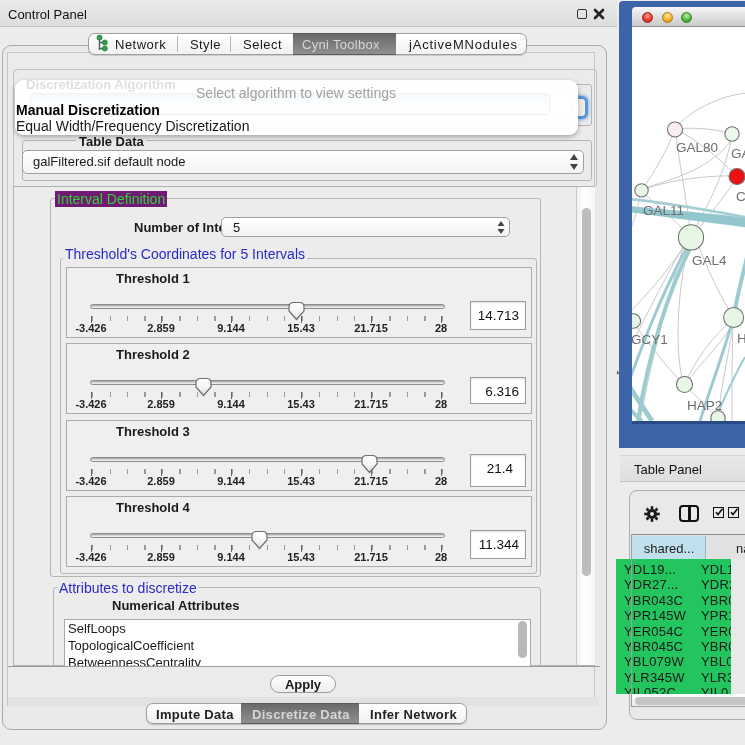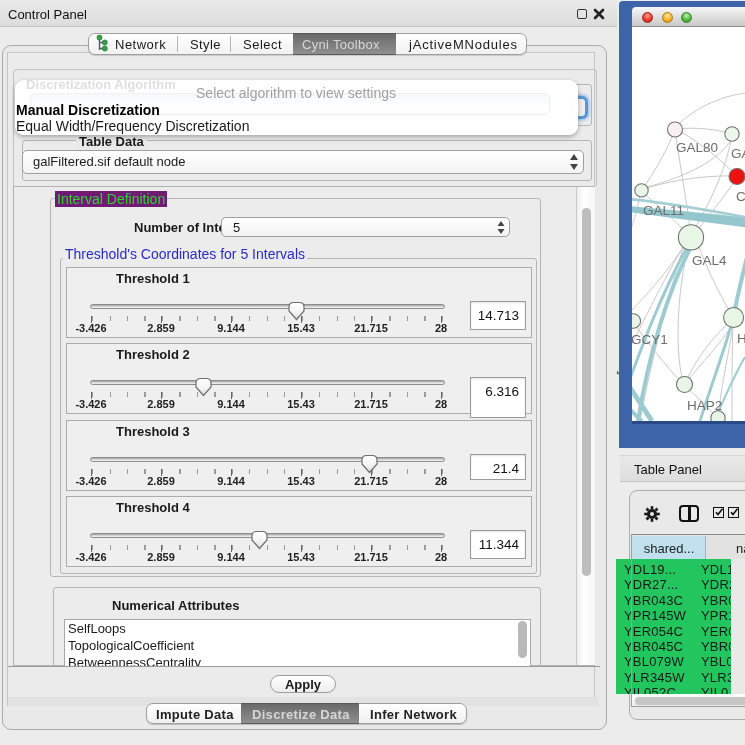--- a/index.html
+++ b/index.html
@@ -80,36 +80,36 @@
 <div class="abs" style="left:91px;top:392px;width:352px;height:7px;background:repeating-linear-gradient(to right,#666 0 1px,transparent 1px 70px);"></div>
 <div class="abs" style="left:91px;top:398px;transform:translateX(-50%);font-size:11px;font-weight:bold;color:#222;">-3.426</div>
 <div class="abs" style="left:161px;top:398px;transform:translateX(-50%);font-size:11px;font-weight:bold;color:#222;">2.859</div>
 <div class="abs" style="left:231px;top:398px;transform:translateX(-50%);font-size:11px;font-weight:bold;color:#222;">9.144</div>
 <div class="abs" style="left:301px;top:398px;transform:translateX(-50%);font-size:11px;font-weight:bold;color:#222;">15.43</div>
 <div class="abs" style="left:371px;top:398px;transform:translateX(-50%);font-size:11px;font-weight:bold;color:#222;">21.715</div>
 <div class="abs" style="left:441px;top:398px;transform:translateX(-50%);font-size:11px;font-weight:bold;color:#222;">28</div>
 <svg class="abs" style="left:194px;top:377px;" width="19" height="20" viewBox="0 0 19 20">
     <path d="M2 6 Q2 1.5 6.5 1.5 L12.5 1.5 Q17 1.5 17 6 L17 10 L9.5 18.5 L2 10 Z" fill="url(#thg)" stroke="#6e6e6e" stroke-width="1.2"></path>
   </svg>
-<div class="abs" style="left:470px;top:377px;width:56px;height:41px;background:#fff;border:1px solid #9b9b9b;box-shadow:inset 0 1px 2px rgba(0,0,0,0.12);line-height:28px;text-align:right;padding-right:6px;font-size:13.5px;color:#111;">6.316</div>
+<div class="abs" style="left:470px;top:377px;width:56px;height:27px;background:#fff;border:1px solid #9b9b9b;box-shadow:inset 0 1px 2px rgba(0,0,0,0.12);line-height:28px;text-align:right;padding-right:6px;font-size:13.5px;color:#111;">6.316</div>
 <div class="abs" style="left:66px;top:420px;width:466px;height:71px;background:#efefef;border:1px solid #ababab;"></div>
 <div class="abs b13" style="left:68px;top:424px;">Threshold 3</div>
 <div class="abs" style="left:90px;top:457px;width:355px;height:5px;border:1px solid #8d8d8d;border-radius:3px;background:linear-gradient(#9e9e9e,#e3e3e3 65%,#f2f2f2);"></div>
 <div class="abs" style="left:92px;top:469px;width:352px;height:5px;background:repeating-linear-gradient(to right,#9a9a9a 0 1px,transparent 1px 17.5px);"></div>
 <div class="abs" style="left:91px;top:469px;width:352px;height:7px;background:repeating-linear-gradient(to right,#666 0 1px,transparent 1px 70px);"></div>
 <div class="abs" style="left:91px;top:475px;transform:translateX(-50%);font-size:11px;font-weight:bold;color:#222;">-3.426</div>
 <div class="abs" style="left:161px;top:475px;transform:translateX(-50%);font-size:11px;font-weight:bold;color:#222;">2.859</div>
 <div class="abs" style="left:231px;top:475px;transform:translateX(-50%);font-size:11px;font-weight:bold;color:#222;">9.144</div>
 <div class="abs" style="left:301px;top:475px;transform:translateX(-50%);font-size:11px;font-weight:bold;color:#222;">15.43</div>
 <div class="abs" style="left:371px;top:475px;transform:translateX(-50%);font-size:11px;font-weight:bold;color:#222;">21.715</div>
 <div class="abs" style="left:441px;top:475px;transform:translateX(-50%);font-size:11px;font-weight:bold;color:#222;">28</div>
 <svg class="abs" style="left:360px;top:454px;" width="19" height="20" viewBox="0 0 19 20">
     <path d="M2 6 Q2 1.5 6.5 1.5 L12.5 1.5 Q17 1.5 17 6 L17 10 L9.5 18.5 L2 10 Z" fill="url(#thg)" stroke="#6e6e6e" stroke-width="1.2"></path>
   </svg>
-<div class="abs" style="left:470px;top:454px;width:56px;height:26px;background:#fff;border:1px solid #9b9b9b;box-shadow:inset 0 1px 2px rgba(0,0,0,0.12);line-height:28px;text-align:right;padding-right:6px;font-size:13.5px;color:#111;">21.4</div>
+<div class="abs" style="left:470px;top:454px;width:56px;height:33px;background:#fff;border:1px solid #9b9b9b;box-shadow:inset 0 1px 2px rgba(0,0,0,0.12);line-height:28px;text-align:right;padding-right:12px;font-size:13.5px;color:#111;">21.4</div>
 <div class="abs" style="left:66px;top:496px;width:466px;height:71px;background:#efefef;border:1px solid #ababab;"></div>
 <div class="abs b13" style="left:68px;top:500px;">Threshold 4</div>
 <div class="abs" style="left:90px;top:533px;width:355px;height:5px;border:1px solid #8d8d8d;border-radius:3px;background:linear-gradient(#9e9e9e,#e3e3e3 65%,#f2f2f2);"></div>
 <div class="abs" style="left:92px;top:545px;width:352px;height:5px;background:repeating-linear-gradient(to right,#9a9a9a 0 1px,transparent 1px 17.5px);"></div>
 <div class="abs" style="left:91px;top:545px;width:352px;height:7px;background:repeating-linear-gradient(to right,#666 0 1px,transparent 1px 70px);"></div>
 <div class="abs" style="left:91px;top:551px;transform:translateX(-50%);font-size:11px;font-weight:bold;color:#222;">-3.426</div>
 <div class="abs" style="left:161px;top:551px;transform:translateX(-50%);font-size:11px;font-weight:bold;color:#222;">2.859</div>
 <div class="abs" style="left:231px;top:551px;transform:translateX(-50%);font-size:11px;font-weight:bold;color:#222;">9.144</div>
 <div class="abs" style="left:301px;top:551px;transform:translateX(-50%);font-size:11px;font-weight:bold;color:#222;">15.43</div>
 <div class="abs" style="left:371px;top:551px;transform:translateX(-50%);font-size:11px;font-weight:bold;color:#222;">21.715</div>
@@ -122,20 +122,21 @@
     <defs>
       <linearGradient id="thg" x1="0" y1="0" x2="0" y2="1">
         <stop offset="0" stop-color="#ffffff"></stop>
         <stop offset="0.55" stop-color="#f4f4f4"></stop>
         <stop offset="1" stop-color="#dcdcdc"></stop>
       </linearGradient>
     </defs>
   </svg>
 <div class="abs" style="left:14px;top:578px;width:561px;height:88px;overflow:hidden;">
 <div class="abs" style="left:39px;top:9px;width:488px;height:120px;border:1px solid #b5b5b5;border-radius:3px;"></div>
+<div class="abs" style="left:43px;top:2px;background:#ececec;padding:0 2px;font-size:14px;color:#2a2ac8;">Attributes to discretize</div>
 <div class="abs b13" style="left:50px;top:20px;">Numerical Attributes</div>
 <div class="abs" style="left:50px;top:41px;width:467px;height:60px;background:#ffffff;border:1px solid #a8a8a8;"></div>
 <div class="abs" style="left:504px;top:43px;width:9px;height:37px;background:#b9b9b9;border-radius:5px;"></div>
 <div class="abs t13" style="left:54px;top:42px;line-height:17.2px;">SelfLoops<br>TopologicalCoefficient<br>BetweennessCentrality</div>
 </div>
 <div class="abs" style="left:8px;top:666px;width:592px;height:1px;background:#9b9b9b;"></div>
 <div class="abs" style="left:8px;top:697px;width:591px;height:9px;background:#e2e2e2;"></div>
 <div class="abs" style="left:270px;top:675px;width:66px;height:18px;background:linear-gradient(#ffffff,#ededed);border:1px solid #9d9d9d;border-radius:9px;text-align:center;line-height:17px;font-size:13px;font-weight:bold;color:#1a1a1a;">Apply</div>
 <div class="abs" style="left:146px;top:703px;width:321px;height:21px;background:linear-gradient(#ffffff,#f0f0f0);border:1px solid #9f9f9f;border-radius:7px;box-shadow:0 1px 1px rgba(0,0,0,0.2);"></div>
 <div class="abs" style="left:241px;top:703px;width:118px;height:21px;background:linear-gradient(#6a6a6a,#8f8f8f);border-top:1px solid #5a5a5a;border-bottom:1px solid #5a5a5a;"></div>

